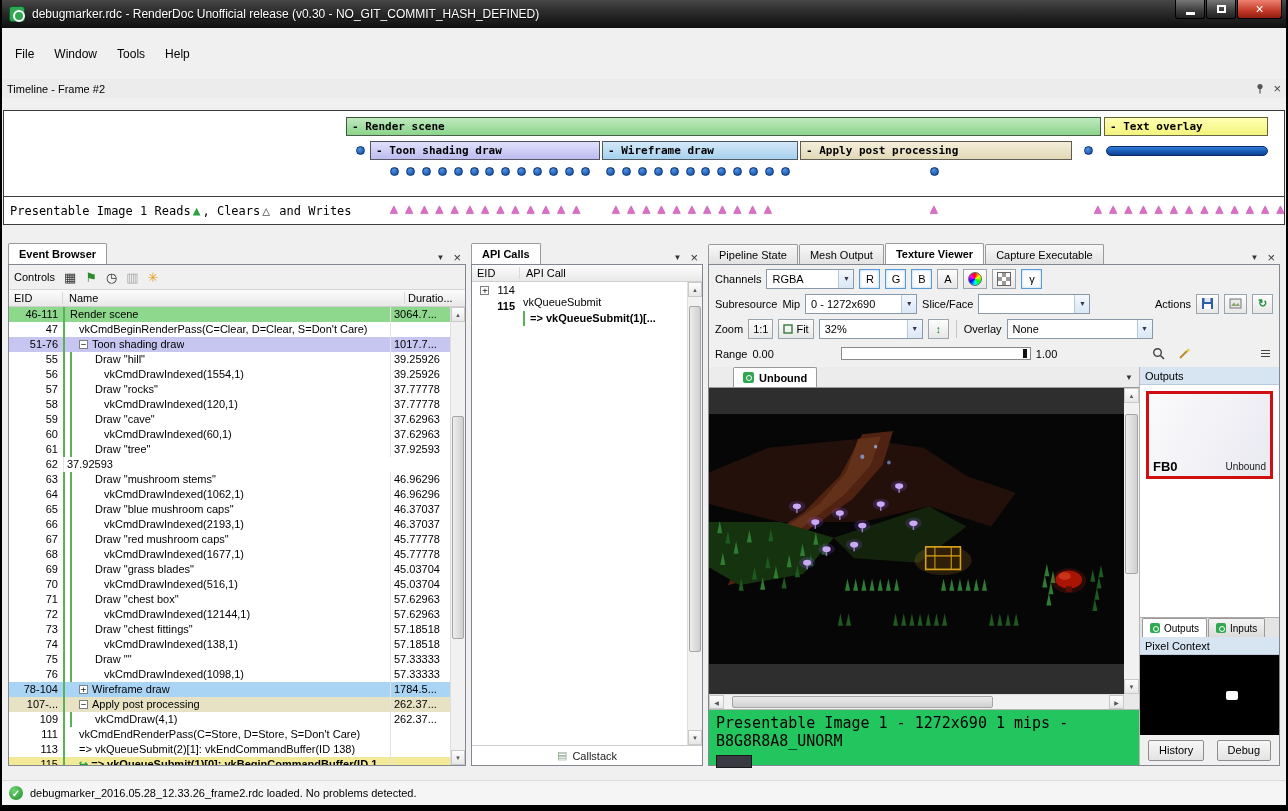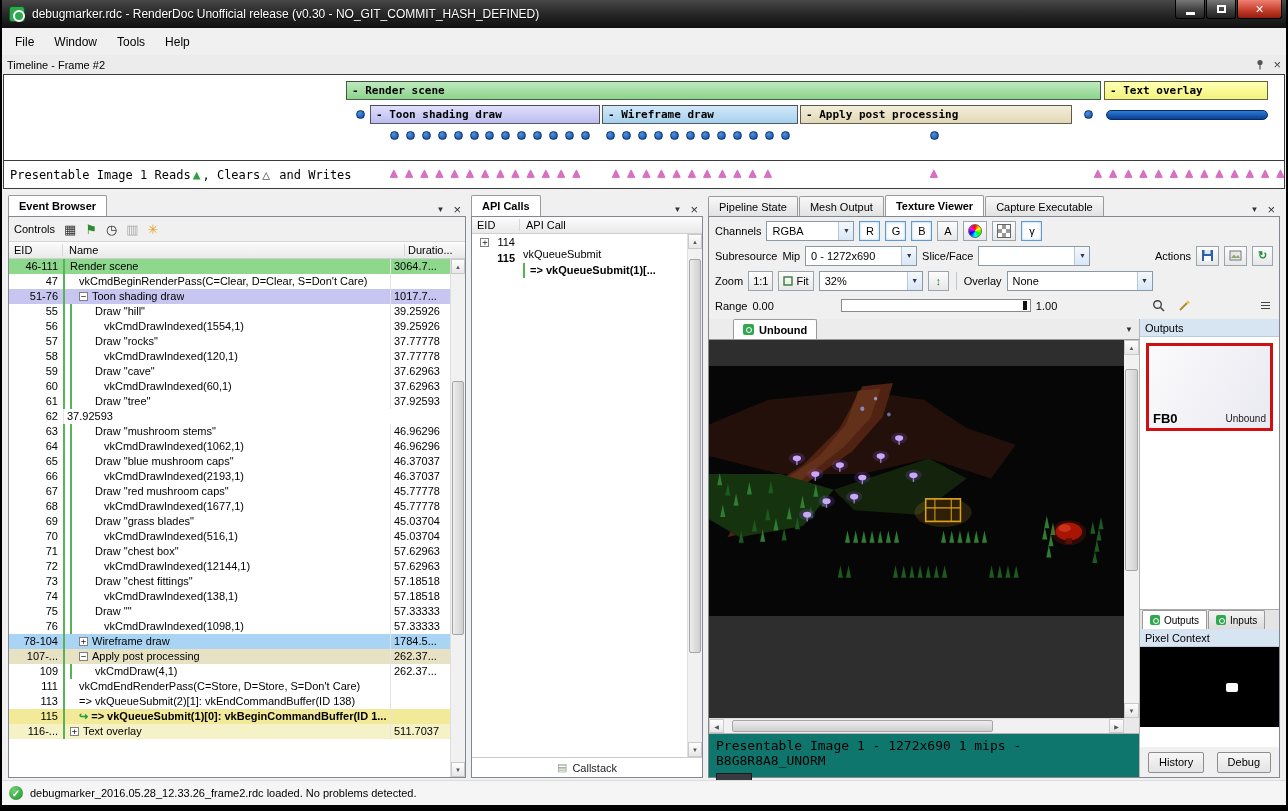--- a/index.html
+++ b/index.html
@@ -1,18 +1,18 @@
 <!DOCTYPE html>
 <html><head>
 <meta charset="utf-8">
 <style>
   html,body{width:1288px;height:811px;margin:0;padding:0;overflow:hidden;background:#000;
     font-family:"Liberation Sans",sans-serif;-webkit-font-smoothing:antialiased;}
   *{box-sizing:border-box;}
-  .window{position:absolute;left:2px;top:0;right:2px;bottom:6px;background:#f0f0f0;display:flex;flex-direction:column;}
+  .window{position:absolute;left:2px;top:0;right:2px;bottom:6px;background:#f0f0f0;display:flex;flex-direction:column;gap:12px;}
 
   
   .titlebar{height:28px;background:linear-gradient(#484848,#2a2a2a 45%,#101010);display:flex;align-items:center;
     padding-left:7px;gap:7px;color:#fff;font-size:12px;flex-shrink:0;}
   .app-icon{width:16px;height:16px;background:#2fa84f;border-radius:3px;position:relative;flex-shrink:0;border:1px solid #0d5c26;}
   .app-icon::after{content:"";position:absolute;left:3px;top:3px;width:8px;height:8px;border:2px solid #fff;border-radius:50%;}
   .title-text{white-space:nowrap;overflow:hidden;text-shadow:0 1px 1px #000;}
   .win-buttons{margin-left:auto;display:flex;align-items:flex-start;height:100%;padding-right:4px;}
   .win-btn{width:30px;height:19px;margin-left:1px;display:flex;align-items:center;justify-content:center;
     background:linear-gradient(#777,#3c3c3c 60%,#222);border:1px solid #000;border-top:none;border-radius:0 0 3px 3px;color:#fff;}
@@ -141,42 +141,42 @@
   .tex-tab{height:20px;background:#fff;border:1px solid #9a9a9a;border-bottom:none;border-radius:2px 2px 0 0;
     display:flex;align-items:center;gap:5px;padding:0 9px;font-size:11px;font-weight:bold;}
   .green-ic{width:11px;height:11px;background:#2fa84f;border-radius:2px;position:relative;flex-shrink:0;}
   .green-ic::after{content:"";position:absolute;left:2.5px;top:2.5px;width:4px;height:4px;border:1px solid #fff;border-radius:50%;}
   .tex-tabarrow{position:absolute;right:6px;top:6px;font-size:8px;color:#333;}
   .tex-view{flex:1;position:relative;background:#2e2e2e;overflow:hidden;}
   .tex-img{position:absolute;left:0;top:26px;right:15px;height:250px;background:#000;}
   .tex-img svg{width:100%;height:100%;display:block;}
   .tex-vscroll{position:absolute;right:0;top:0;bottom:15px;width:15px;background:#f1f1f1;display:flex;flex-direction:column;}
   .corner{position:absolute;right:0;bottom:0;width:15px;height:15px;background:#e9e9e9;}
-  .tex-status{height:44px;background:#0f766e;border-top:1px solid #b5b5b5;padding:4px 7px;flex-shrink:0;
-    font-family:"DejaVu Sans Mono",monospace;font-size:13px;}
+  .tex-status{height:56px;background:#22c55e;border-top:1px solid #b5b5b5;padding:4px 7px;flex-shrink:0;
+    font-family:"DejaVu Sans Mono",monospace;font-size:15px;}
   .swatch{width:36px;height:13px;background:#3a3a42;border:1px solid #1a1a1a;margin-top:5px;}
 
   
   .sidebar{width:140px;display:flex;flex-direction:column;border-left:1px solid #b5b5b5;background:#fff;flex-shrink:0;}
   .side-head{height:18px;background:#d7e4f2;font-size:11px;display:flex;align-items:center;padding-left:5px;
     border-bottom:1px solid #bccbdb;flex-shrink:0;}
   .thumb-wrap{padding:6px;background:#fff;flex-shrink:0;}
   .thumb{height:88px;border:3px solid #d01010;position:relative;
     background:linear-gradient(120deg,#fbfbfd 0%,#f1f1f6 55%,#e9e9f1 100%);}
   .fb-label{position:absolute;left:4px;bottom:2px;font-weight:bold;font-size:13px;}
   .fb-status{position:absolute;right:4px;bottom:4px;font-size:10px;color:#222;}
   .side-fill{flex:1;background:#fff;}
   .side-tabs{height:20px;display:flex;background:#e4e4e4;border-top:1px solid #ababab;align-items:flex-end;padding-left:2px;flex-shrink:0;}
   .stab{height:19px;display:flex;align-items:center;gap:4px;font-size:10px;padding:0 7px;margin-right:1px;
     border:1px solid #9a9a9a;border-bottom:none;background:linear-gradient(#f4f4f4,#dcdcdc);border-radius:2px 2px 0 0;}
   .stab.active{background:#fff;}
   .stab .green-ic{width:10px;height:10px;}
   .pc-view{height:80px;background:#000;position:relative;flex-shrink:0;}
   .pc-pixel{position:absolute;left:62%;top:45%;width:12px;height:9px;background:#fff;border-radius:2px;}
-  .side-btns{height:30px;display:flex;align-items:center;justify-content:space-between;padding:0 8px;background:#f0f0f0;flex-shrink:0;margin-top:20px;}
+  .side-btns{height:30px;display:flex;align-items:center;justify-content:space-between;padding:0 8px;background:#f0f0f0;flex-shrink:0;}
   .wbtn{height:21px;padding:0 10px;font-size:11px;display:flex;align-items:center;
     background:linear-gradient(#f7f7f7,#e3e3e3);border:1px solid #8e8e8e;border-radius:2px;}
 
   
   .statusbar{height:25px;background:#f5f5f5;border-top:1px solid #dcdcdc;display:flex;align-items:center;gap:7px;
     padding-left:7px;font-size:11px;flex-shrink:0;}
   .check-ic{width:14px;height:14px;border-radius:50%;color:#fff;font-size:10px;font-weight:bold;
     display:flex;align-items:center;justify-content:center;background:radial-gradient(circle at 35% 30%,#6cd173,#1f8f2a);}
 </style>
 </head>

